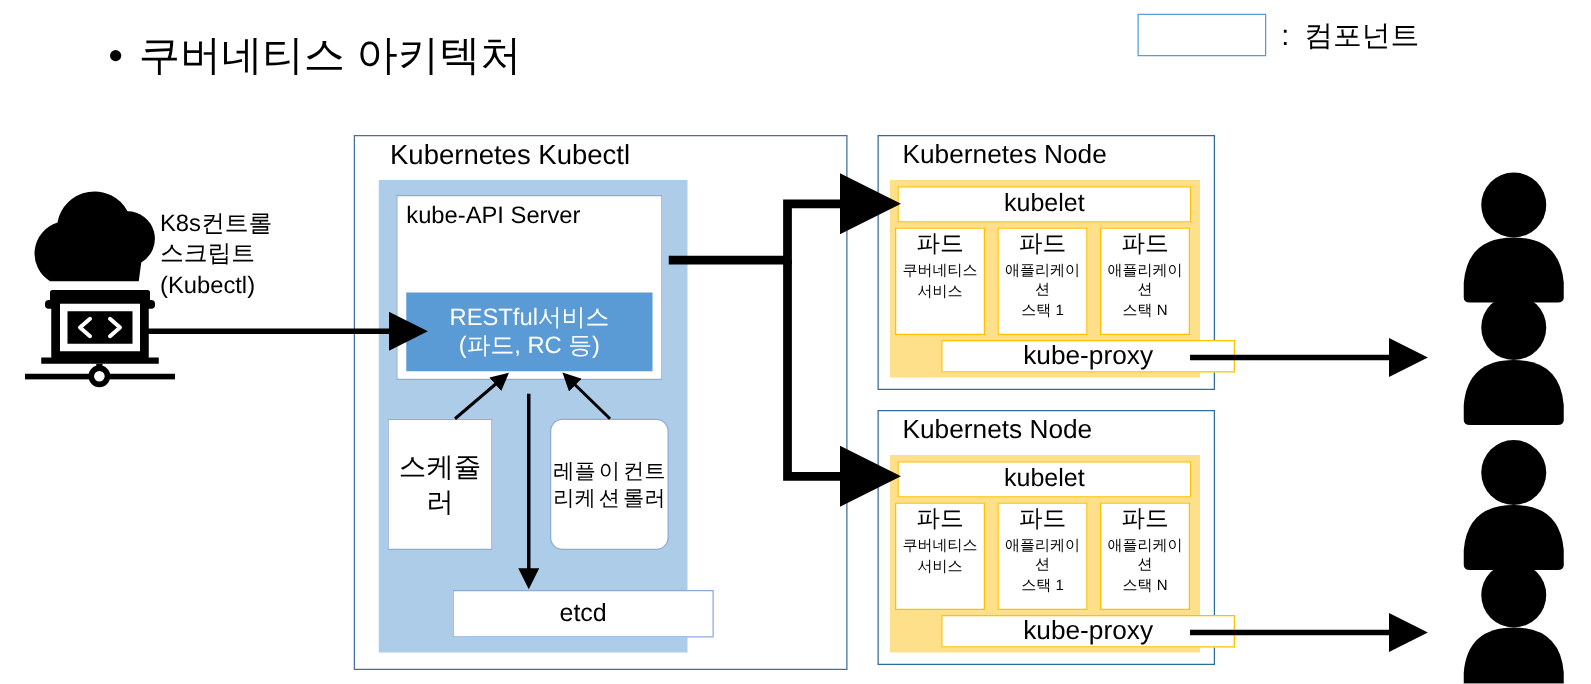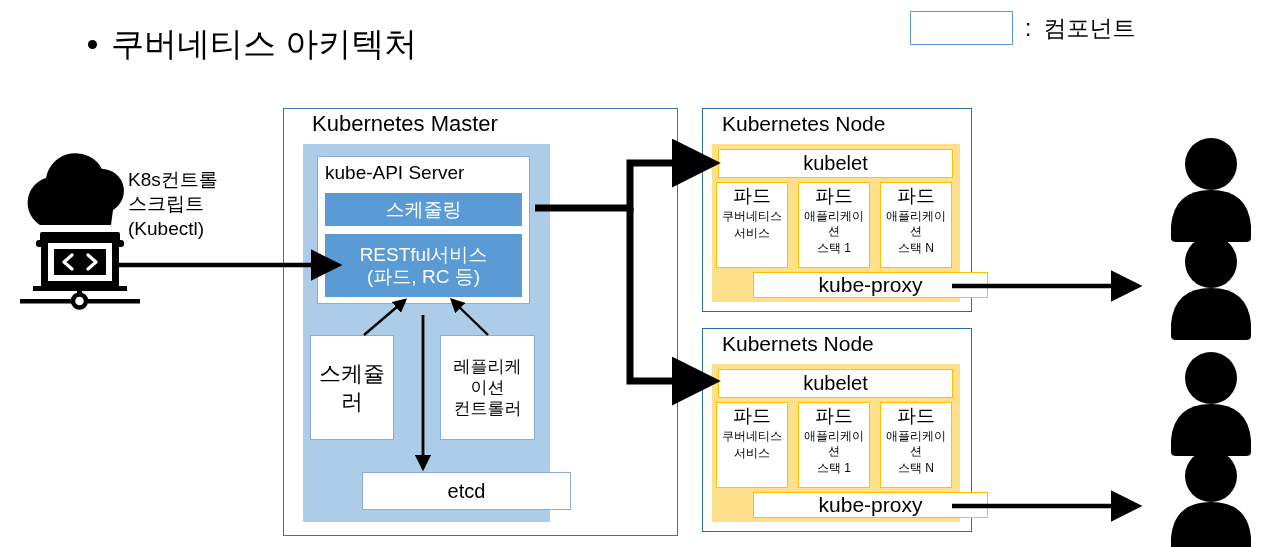--- a/index.html
+++ b/index.html
@@ -90,21 +90,21 @@
     background: #ffffff; border: 1px solid #8EAADB;
     display: flex; align-items: center; justify-content: center;
     text-align: center; color: #000; line-height: 1.25;
   }
   #scheduler-box {
     left: 310px; top: 335px; width: 84px; height: 105px;
     font-size: 22px;
   }
   #replication-box {
     left: 440px; top: 335px; width: 95px; height: 105px;
-    font-size: 17px; flex-direction: column;
+    font-size: 17px; flex-direction: row; border-radius: 10px;
   }
   #etcd-box {
     left: 318px; top: 472px; width: 209px; height: 38px;
     font-size: 20px;
     margin-left: 44px;
   }
 
   
   .node-container {
     border: 1.3px solid #2E6E9E; background: #ffffff;
@@ -173,27 +173,26 @@
     <span id="legend-label">컴포넌트</span>
   </div>
 
   <div class="abs" id="kubectl-label">
     <div>K8s컨트롤</div>
     <div>스크립트</div>
     <div>(Kubectl)</div>
   </div>
 
   <div class="abs" id="master-container"></div>
-  <div class="abs" id="master-title">Kubernetes Master</div>
+  <div class="abs" id="master-title">Kubernetes Kubectl</div>
   <div class="abs" id="master-panel"></div>
 
   <div class="abs" id="api-server-box"></div>
   <div class="abs" id="api-server-label">kube-API Server</div>
 
-  <div class="abs api-sub" id="sub-scheduling">스케줄링</div>
 
   <div class="abs api-sub" id="sub-restful">
     <div>RESTful서비스</div>
     <div>(파드, RC 등)</div>
   </div>
 
   <div class="abs master-white-box" id="scheduler-box">스케쥴러</div>
 
   <div class="abs master-white-box" id="replication-box">
     <div>레플리케</div>

